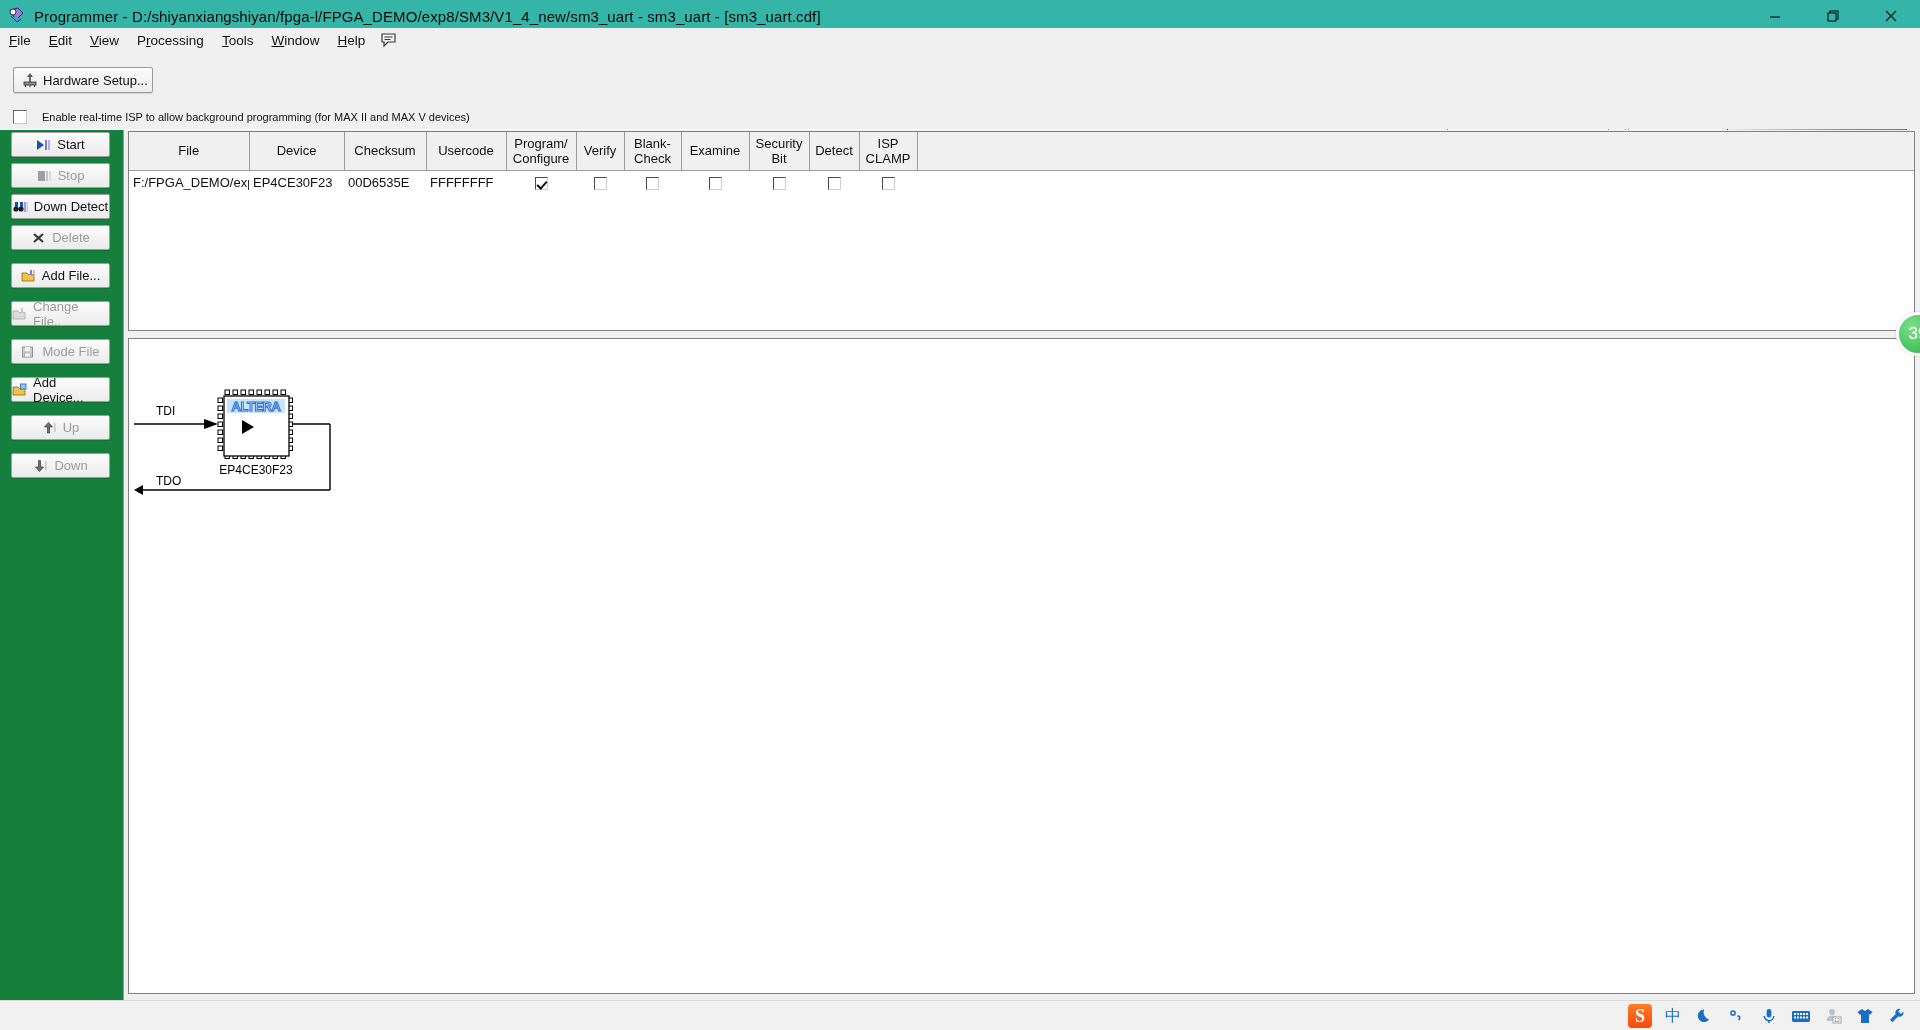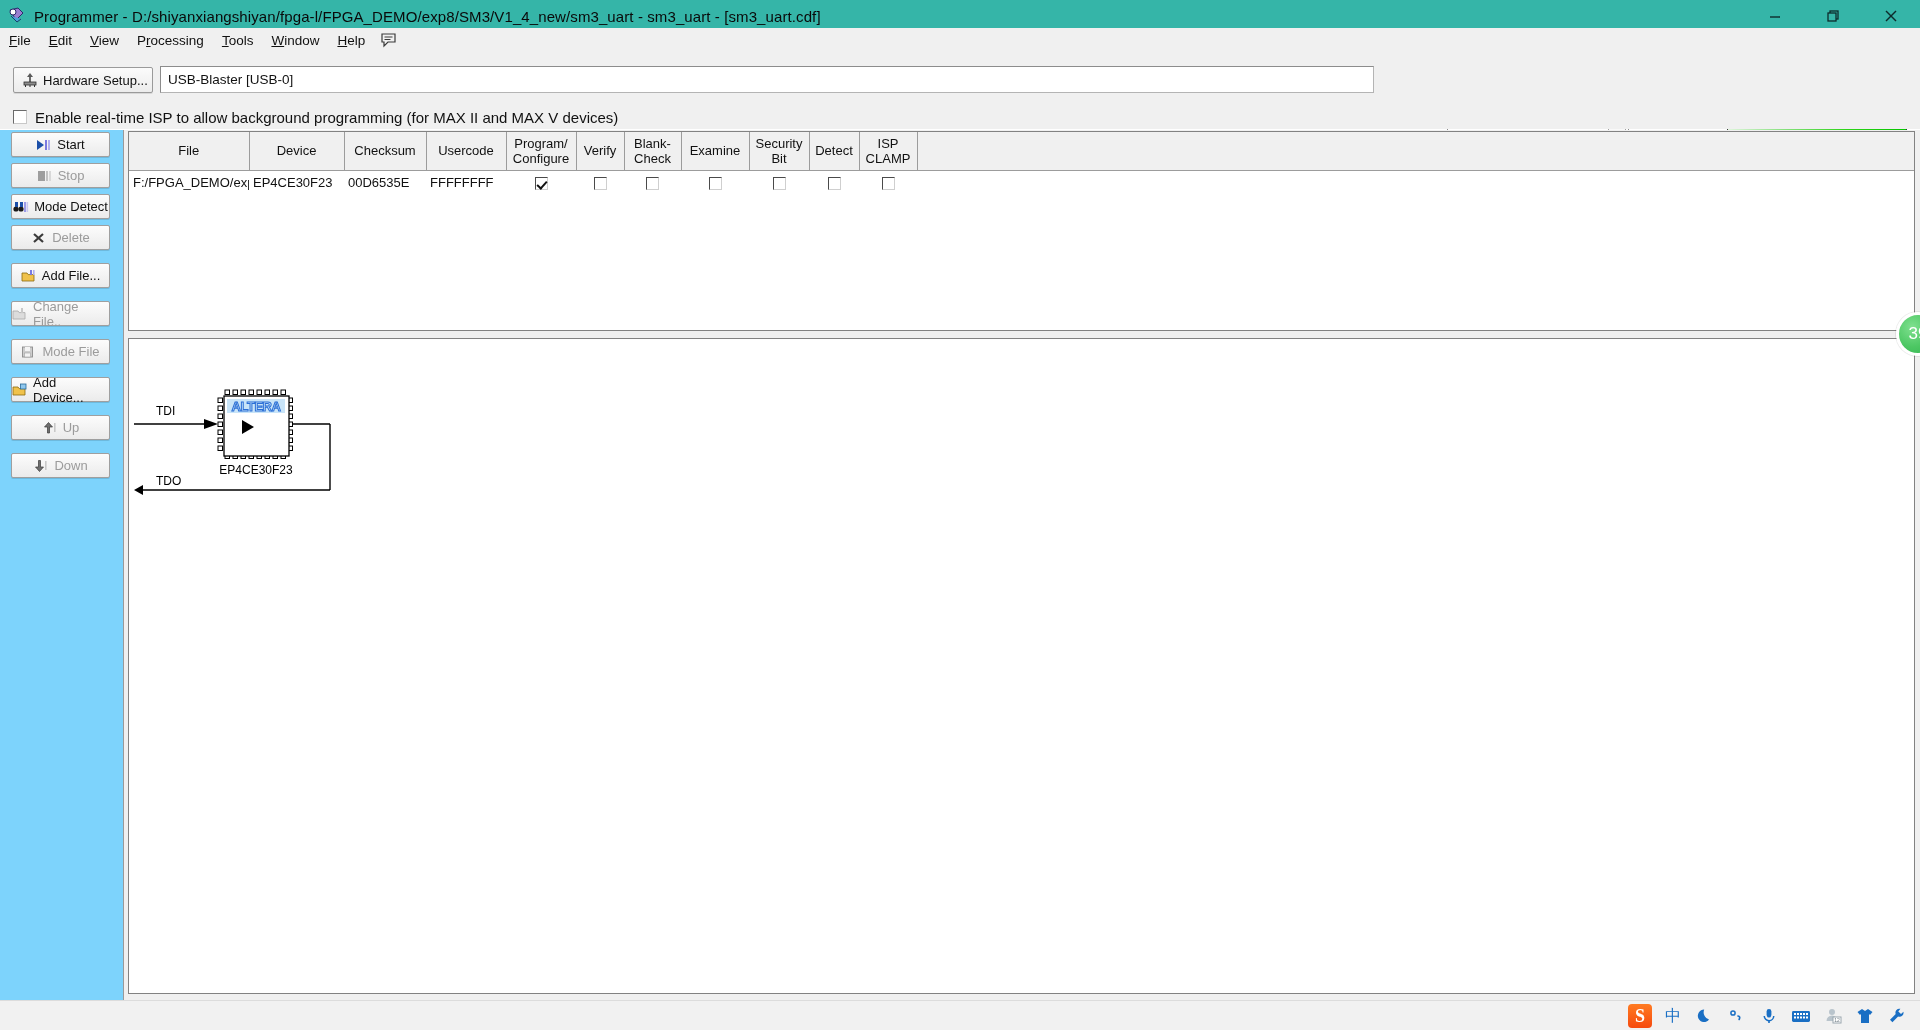--- a/index.html
+++ b/index.html
@@ -107,32 +107,32 @@
   .isp-row {
     position: absolute; left: 0; top: 105px; width: 1920px; height: 24px;
     display: flex; align-items: center; background: #f0f0f0;
   }
   .cbx {
     width: 14px; height: 14px; background: #fff;
     border: 1px solid #6a6a6a; border-right-color: #c8c8c8; border-bottom-color: #c8c8c8;
     flex: 0 0 auto; position: relative;
   }
   .isp-row .cbx { margin-left: 13px; }
-  .isp-label { font-size: 15px; color: #111; margin-left: 8px; }
+  .isp-label { font-size: 11px; color: #111; margin-left: 15px; }
 
   
   .body-area {
     position: absolute; left: 0; top: 130px; width: 1920px; height: 870px;
     background: #f0f0f0;
   }
 
   
   .sidebar {
     position: absolute; left: 0; top: 0; width: 124px; height: 870px;
-    background: #7dd3fc;
+    background: #15803d;
     border-right: 1px solid #9a9a9a;
   }
   .side-btn {
     position: absolute; left: 11px; width: 99px; height: 25px;
     background: linear-gradient(#fcfcfc, #ebebeb);
     border: 1px solid #9f9f9f; border-radius: 2px;
     display: flex; align-items: center; justify-content: center; gap: 5px;
     font-size: 13px; color: #111;
     box-shadow: 0 1px 0 rgba(0,0,0,.12);
   }
@@ -268,21 +268,20 @@
         <line x1="8" y1="5" x2="8" y2="10" stroke="#2f2f2f" stroke-width="1.4"></line>
         <rect x="2" y="10" width="12" height="3" fill="#8d8d8d" stroke="#2f2f2f" stroke-width=".8"></rect>
         <line x1="3.5" y1="13" x2="3.5" y2="15" stroke="#2f2f2f" stroke-width="1"></line>
         <line x1="8" y1="13" x2="8" y2="15" stroke="#2f2f2f" stroke-width="1"></line>
         <line x1="12.5" y1="13" x2="12.5" y2="15" stroke="#2f2f2f" stroke-width="1"></line>
       </svg>
     </span>
     <span>Hardware Setup...</span>
   </div>
 
-  <div class="cable-field">USB-Blaster [USB-0]</div>
 
   <div class="mode-label">Mode:</div>
   <div class="mode-select">
     <span>JTAG</span>
     <span class="mode-arrow">
       <svg width="9" height="6" viewBox="0 0 9 6">
           <path d="M0 1 L4.5 5.5 L9 1 Z" fill="#1b1b1b"></path>
         </svg>
     </span>
   </div>
@@ -329,21 +328,21 @@
       <span class="sb-icon">
         <svg width="16" height="14" viewBox="0 0 16 14">
             <circle cx="3" cy="9" r="2.6" fill="#1b1b1b"></circle>
             <circle cx="8" cy="9" r="2.6" fill="#1b1b1b"></circle>
             <rect x="2" y="2" width="3" height="5" fill="#1b4fa8"></rect>
             <rect x="7" y="2" width="3" height="5" fill="#1b4fa8"></rect>
             <rect x="11" y="2" width="2" height="10" fill="#9a9ae6"></rect>
             <rect x="13.5" y="2" width="1.6" height="10" fill="#c7c7f0"></rect>
           </svg>
       </span>
-      <span>Mode Detect</span>
+      <span>Down Detect</span>
     </div>
 
     <div class="side-btn disabled" style="top:95px">
       <span class="sb-icon">
         <svg width="16" height="14" viewBox="0 0 16 14">
             <line x1="3" y1="3" x2="12" y2="11" stroke="#3a3a3a" stroke-width="2.2"></line>
             <line x1="12" y1="3" x2="3" y2="11" stroke="#3a3a3a" stroke-width="2.2"></line>
           </svg>
       </span>
       <span>Delete</span>

